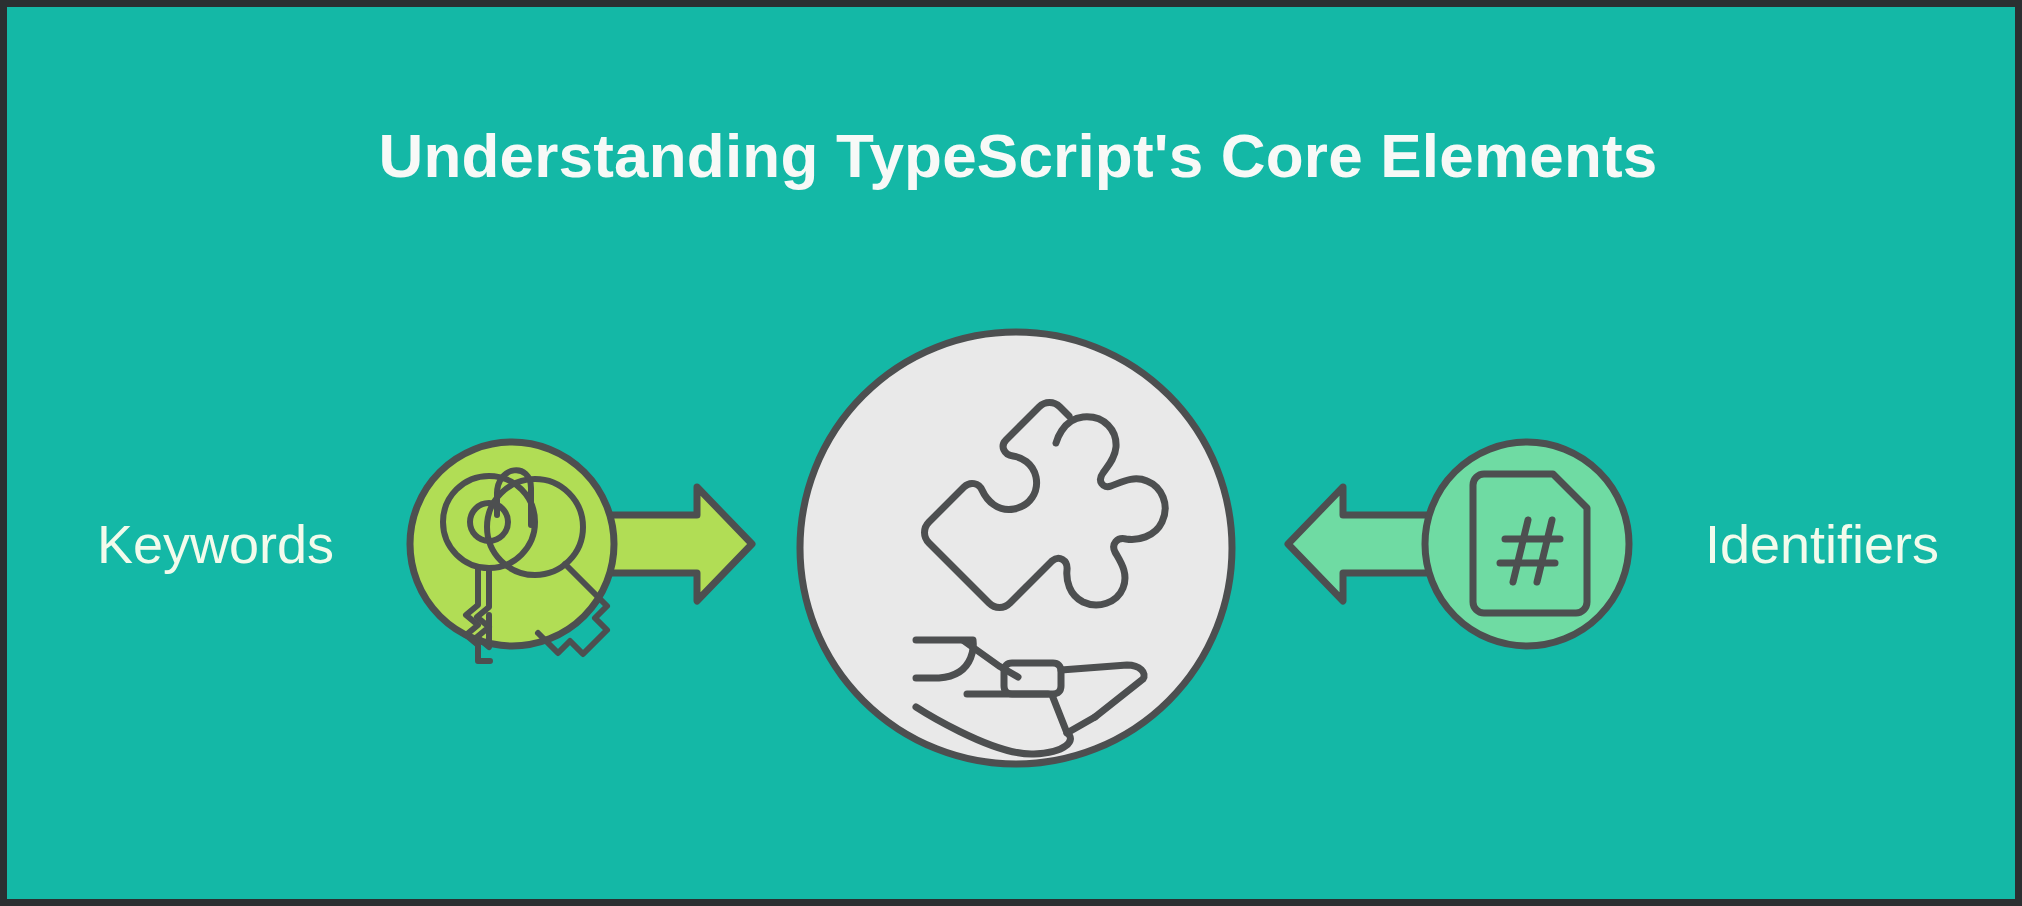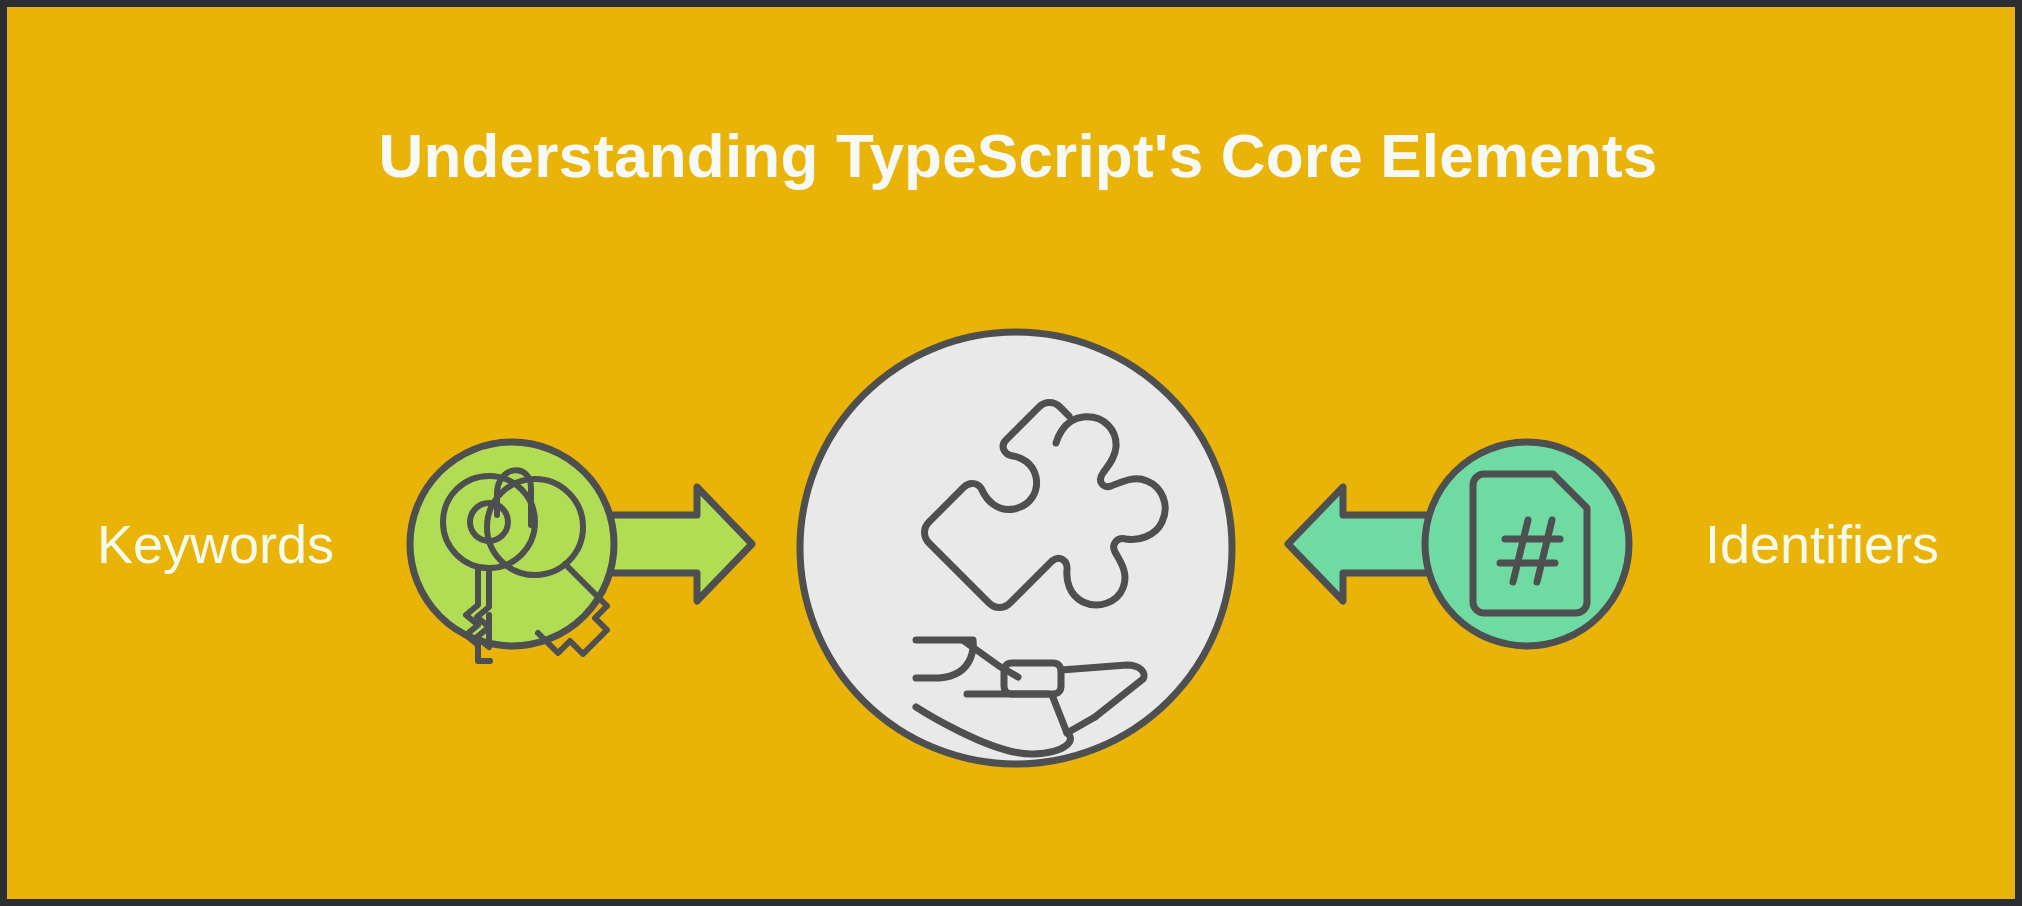--- a/index.html
+++ b/index.html
@@ -14,21 +14,21 @@
     overflow: hidden;
     font-family: "Liberation Sans", sans-serif;
   }
 
   #infographic {
     position: relative;
     width: 2022px;
     height: 906px;
     box-sizing: border-box;
     border: 7px solid #2b2f31;
-    background: #eab308;
+    background: #14b8a6;
     overflow: hidden;
   }
 
   #diagram-svg {
     position: absolute;
     left: 0;
     top: 0;
     width: 2022px;
     height: 906px;
     display: block;

